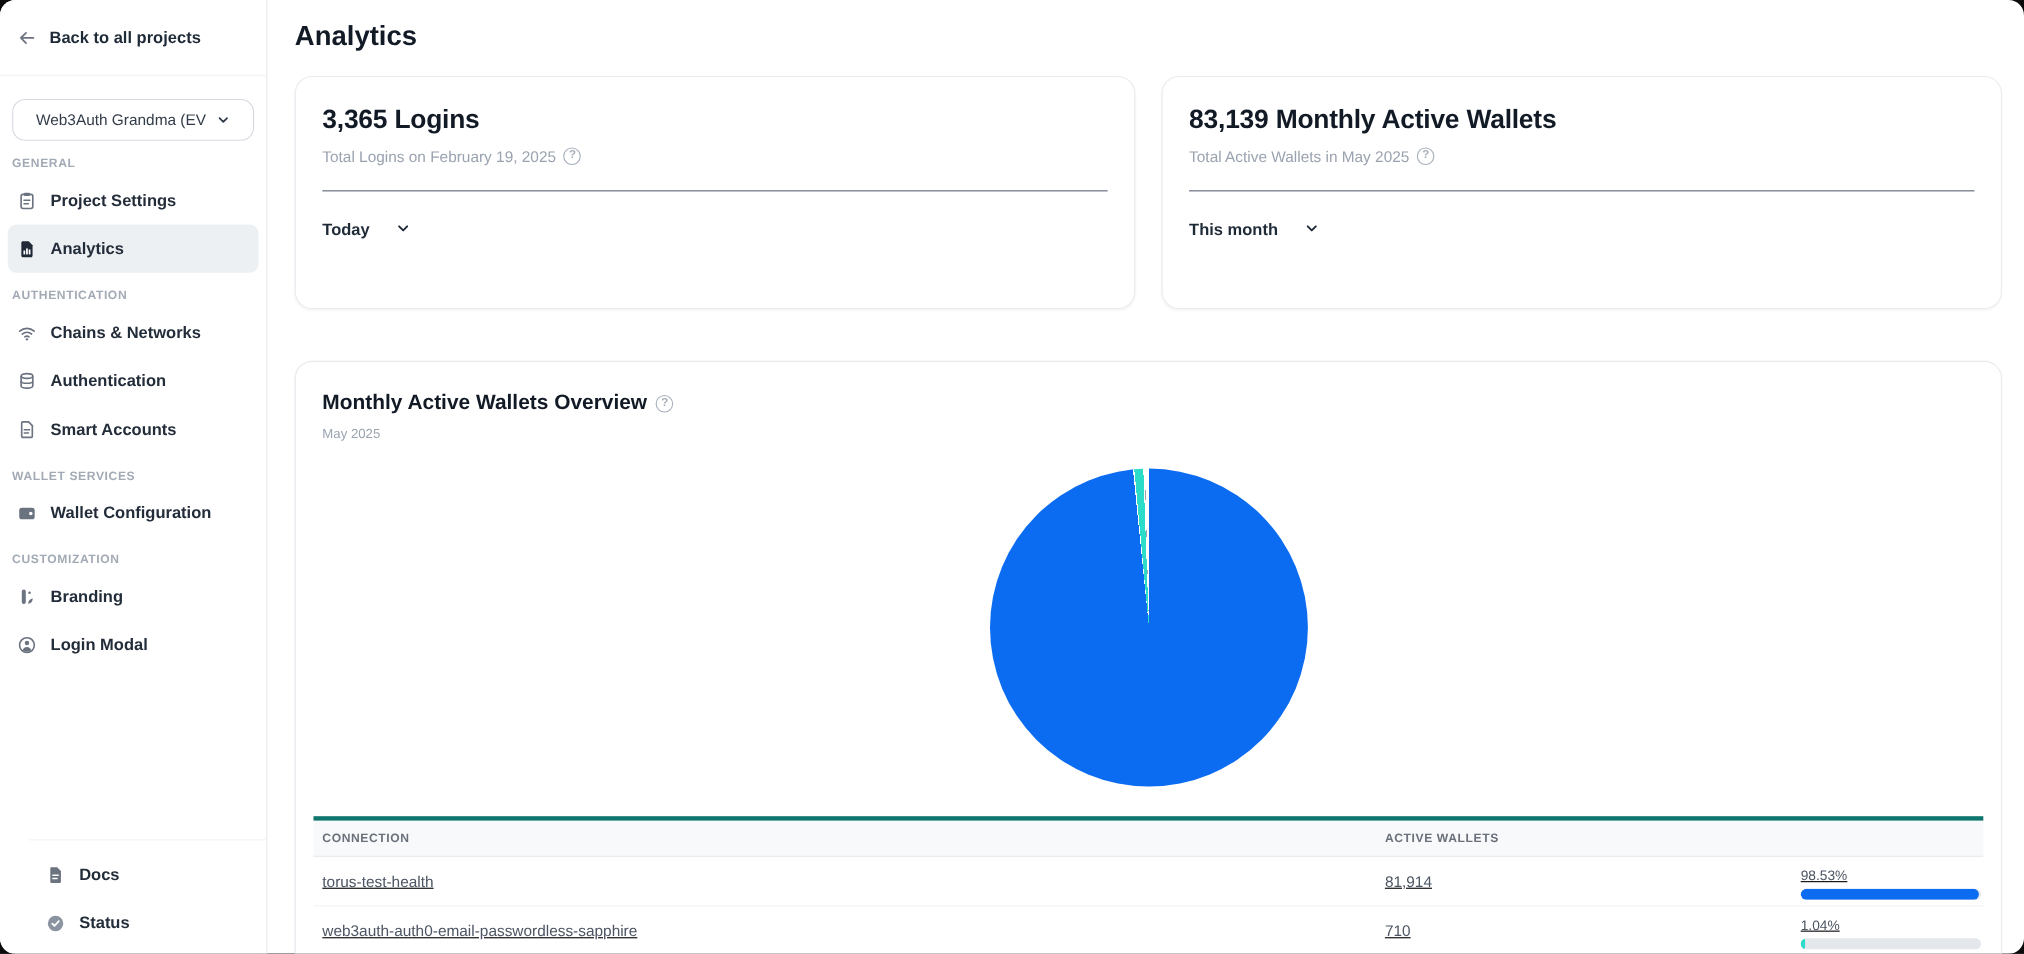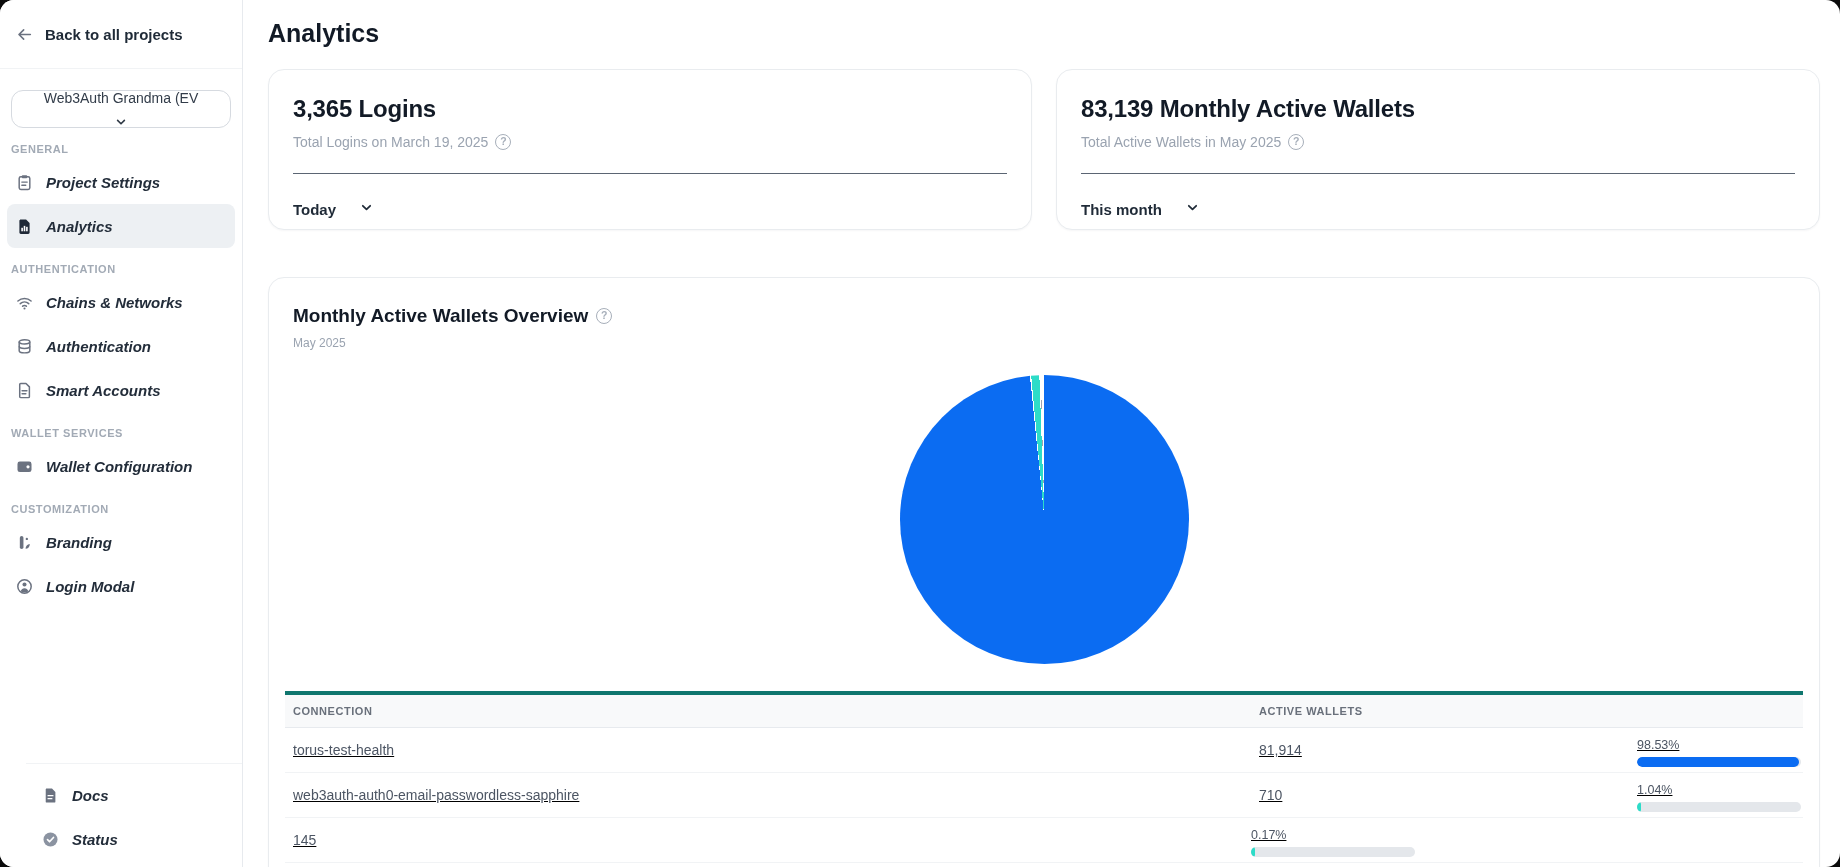--- a/index.html
+++ b/index.html
@@ -23,44 +23,44 @@
   .back-row {
     display: flex; align-items: center; gap: 12px;
     padding: 0 16px; height: 69px;
     border-bottom: 1px solid #f1f3f5; cursor: pointer;
   }
   .back-row .lbl { font-size: 15px; font-weight: 700; color: #1f2a37; }
   .project-select {
     margin: 21px 11px 0 11px; height: 38px;
     border: 1px solid #d6dae0; border-radius: 12px;
     display: flex; align-items: center; justify-content: center; gap: 10px;
-    cursor: pointer; background: #fff; flex-direction: column;
+    cursor: pointer; background: #fff;
   }
   .project-select .lbl { font-size: 14px; font-weight: 500; color: #323c49; }
   .nav-label {
     margin: 15px 16px 5px 11px;
     font-size: 11px; font-weight: 700; letter-spacing: 0.05em;
     color: #a2aab5; text-transform: uppercase;
   }
   .nav-item {
     height: 44px; margin: 0 7px; padding: 0 9px; border-radius: 8px;
-    display: flex; align-items: center; gap: 13px; cursor: pointer; font-style: italic;
+    display: flex; align-items: center; gap: 13px; cursor: pointer;
   }
   .nav-item .lbl { font-size: 15px; font-weight: 700; color: #232d3a; }
   .nav-item.active { background: #edf0f3; }
   .nav-item .ic { width: 17px; height: 17px; flex: 0 0 17px; display: flex; }
   .sidebar-footer { margin-top: auto; border-top: 1px solid #f1f3f5; padding: 9px 0 6px 0; margin-left: 26px; }
 
   
   .main { flex: 1; padding: 0 20px 0 25px; position: relative; overflow: hidden; }
   .page-title { margin-top: 19px; font-size: 25px; font-weight: 700; color: #121a26; }
 
   .cards-row { display: flex; gap: 24px; margin-top: 21px; }
   .stat-card {
-    flex: 1; height: 161px; background: #fff;
+    flex: 1; height: 212px; background: #fff;
     border: 1px solid #e9ecef; border-radius: 16px;
     box-shadow: 0 1px 2px rgba(16,24,40,.04);
     padding: 25px 24px 0 24px;
   }
   .stat-value { font-size: 24px; font-weight: 700; color: #121a26; letter-spacing: -0.2px; }
   .stat-sub { margin-top: 11px; font-size: 14px; color: #9aa3b0; display: flex; align-items: center; gap: 7px; }
   .stat-divider { margin-top: 23px; border-top: 1px solid #5b6573; }
   .range-row { margin-top: 27px; display: inline-flex; align-items: flex-start; gap: 24px; cursor: pointer; }
   .range-row .lbl { font-size: 15px; font-weight: 700; color: #1f2a37; }
 
@@ -257,21 +257,21 @@
 
   <main class="main">
 
     <h1 class="page-title">Analytics</h1>
 
     <div class="cards-row">
 
       <section class="stat-card">
         <div class="stat-value">3,365 Logins</div>
         <div class="stat-sub">
-          <span>Total Logins on March 19, 2025</span>
+          <span>Total Logins on February 19, 2025</span>
           <span class="qicon">?</span>
         </div>
         <div class="stat-divider"></div>
         <div class="range-row">
           <span class="lbl">Today</span>
           <span>
             <svg width="13" height="13" viewBox="0 0 12 12">
                 <path d="M2.6 4.4L6 7.8l3.4-3.4" stroke="#1f2a37" stroke-width="1.6" fill="none" stroke-linecap="round" stroke-linejoin="round"></path>
               </svg>
           </span>

